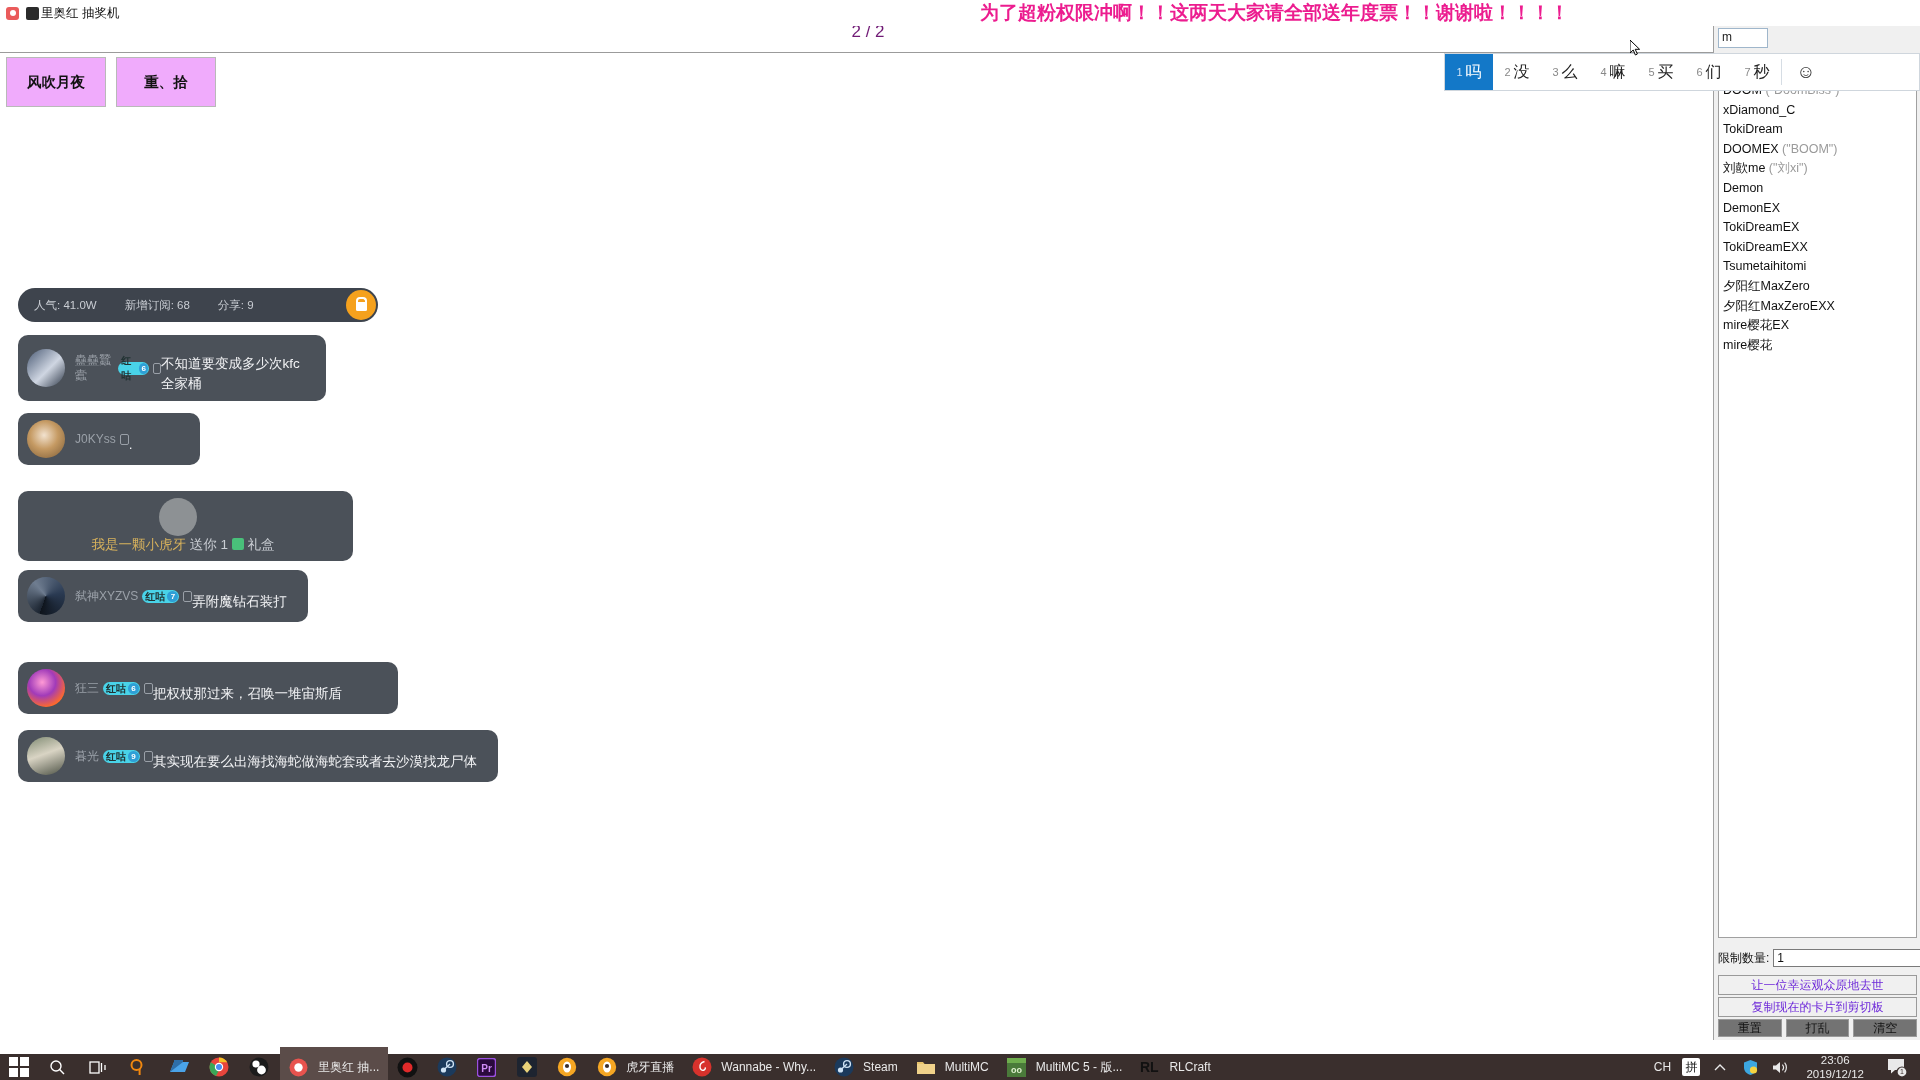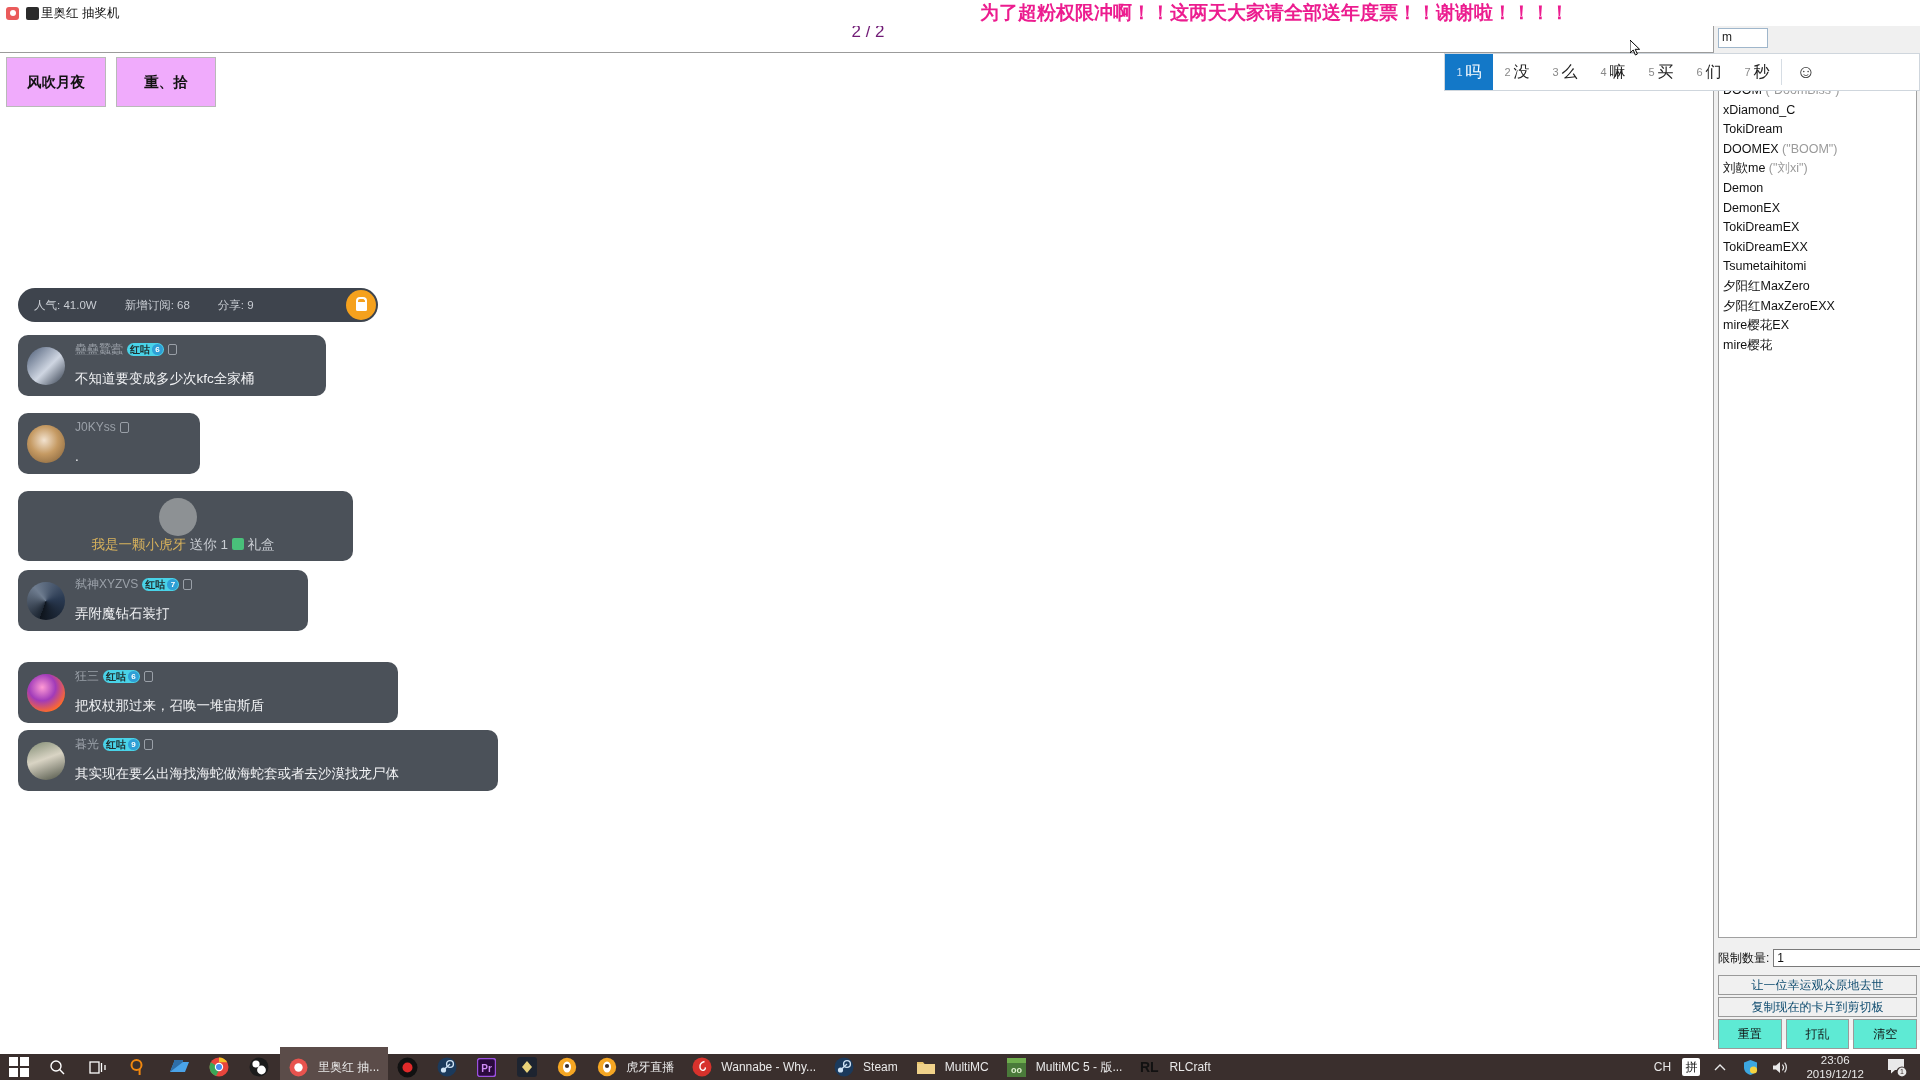--- a/index.html
+++ b/index.html
@@ -76,21 +76,21 @@
   .msg {
     position:absolute; left:18px; background:#4b5159; border-radius:10px;
     display:flex; align-items:center; padding:7px 14px 7px 9px;
     min-height:48px;
   }
   .msg.compact { align-items:center;flex-direction:column; }
   .avatar {
     width:38px;height:38px;border-radius:50%; flex:0 0 auto; margin-right:10px;
     background:#8d8d8d; overflow:hidden; position:relative;
   }
-  .msg-body { display:flex; flex-direction:column; justify-content:center; }
+  .msg-body { display:flex; flex-direction:row; justify-content:center; }
   .msg-head { display:flex; align-items:center; gap:4px; font-size:12px; line-height:15px; }
   .uname { color:#9aa0a8; }
   .badge-fan {
     display:inline-flex; align-items:center; height:13px; border-radius:7px;
     background:#49d3e8; padding:0 1px 0 3px; font-size:10px; color:#233; font-weight:700;
   }
   .badge-fan .lv {
     display:inline-flex;align-items:center;justify-content:center;
     width:11px;height:11px;border-radius:50%; background:#2f9fd6; color:#fff;
     font-size:8px; margin-left:2px;
@@ -141,26 +141,26 @@
   .limit-row {
     position:absolute; left:4px; top:948px; width:199px; height:20px; display:flex; align-items:center;
   }
   .limit-label { font-size:12px; color:#111; white-space:nowrap; margin-right:4px; }
   .limit-input {
     flex:1; height:18px; border:1px solid #7a7a7a; background:#fff; font-size:12px;
     color:#111; padding:0 3px; font-family:inherit;
   }
   .wide-btn {
     position:absolute; left:4px; width:199px; height:20px;
-    background:#f0f0f0; border:1px solid #9a9a9a; font-size:12px; color:#0c4a6e;
+    background:#f0f0f0; border:1px solid #9a9a9a; font-size:12px; color:#6d28d9;
     display:flex;align-items:center;justify-content:center; font-family:inherit;
   }
   .btn-row3 { position:absolute; left:4px; top:1019px; width:199px; display:flex; gap:4px; }
   .btn3 {
-    flex:1; height:30px; background:#5eead4; border:1px solid #9a9a9a;
+    flex:1; height:18px; background:#737373; border:1px solid #9a9a9a;
     font-size:12px; color:#111; display:flex;align-items:center;justify-content:center;
     font-family:inherit;
   }
 
   
   .cursor { position:absolute; left:1630px; top:40px; width:12px; height:18px; z-index:40; }
 
   
   .taskbar {
     position:absolute; left:0; bottom:0; width:1920px; height:26px;

